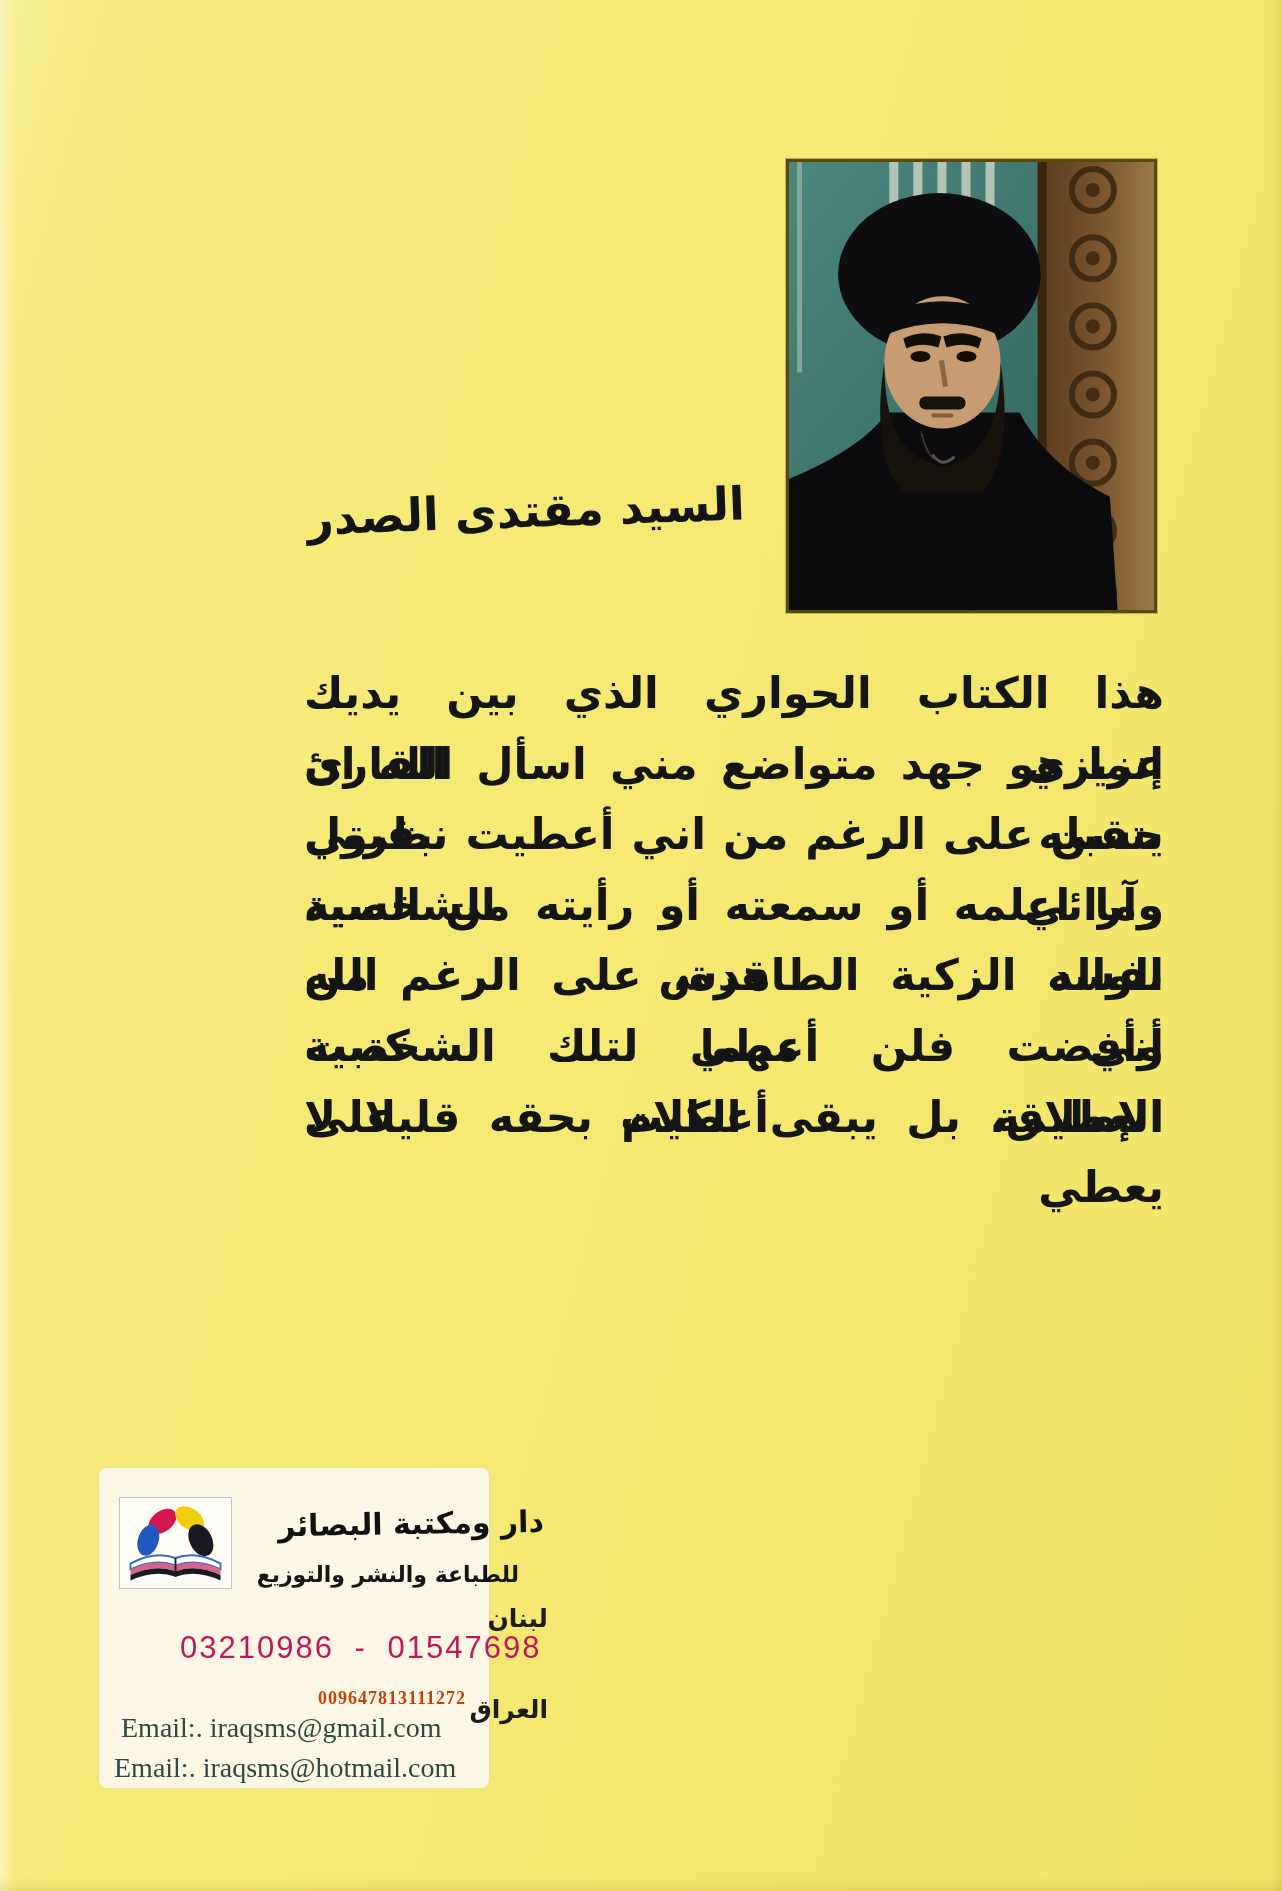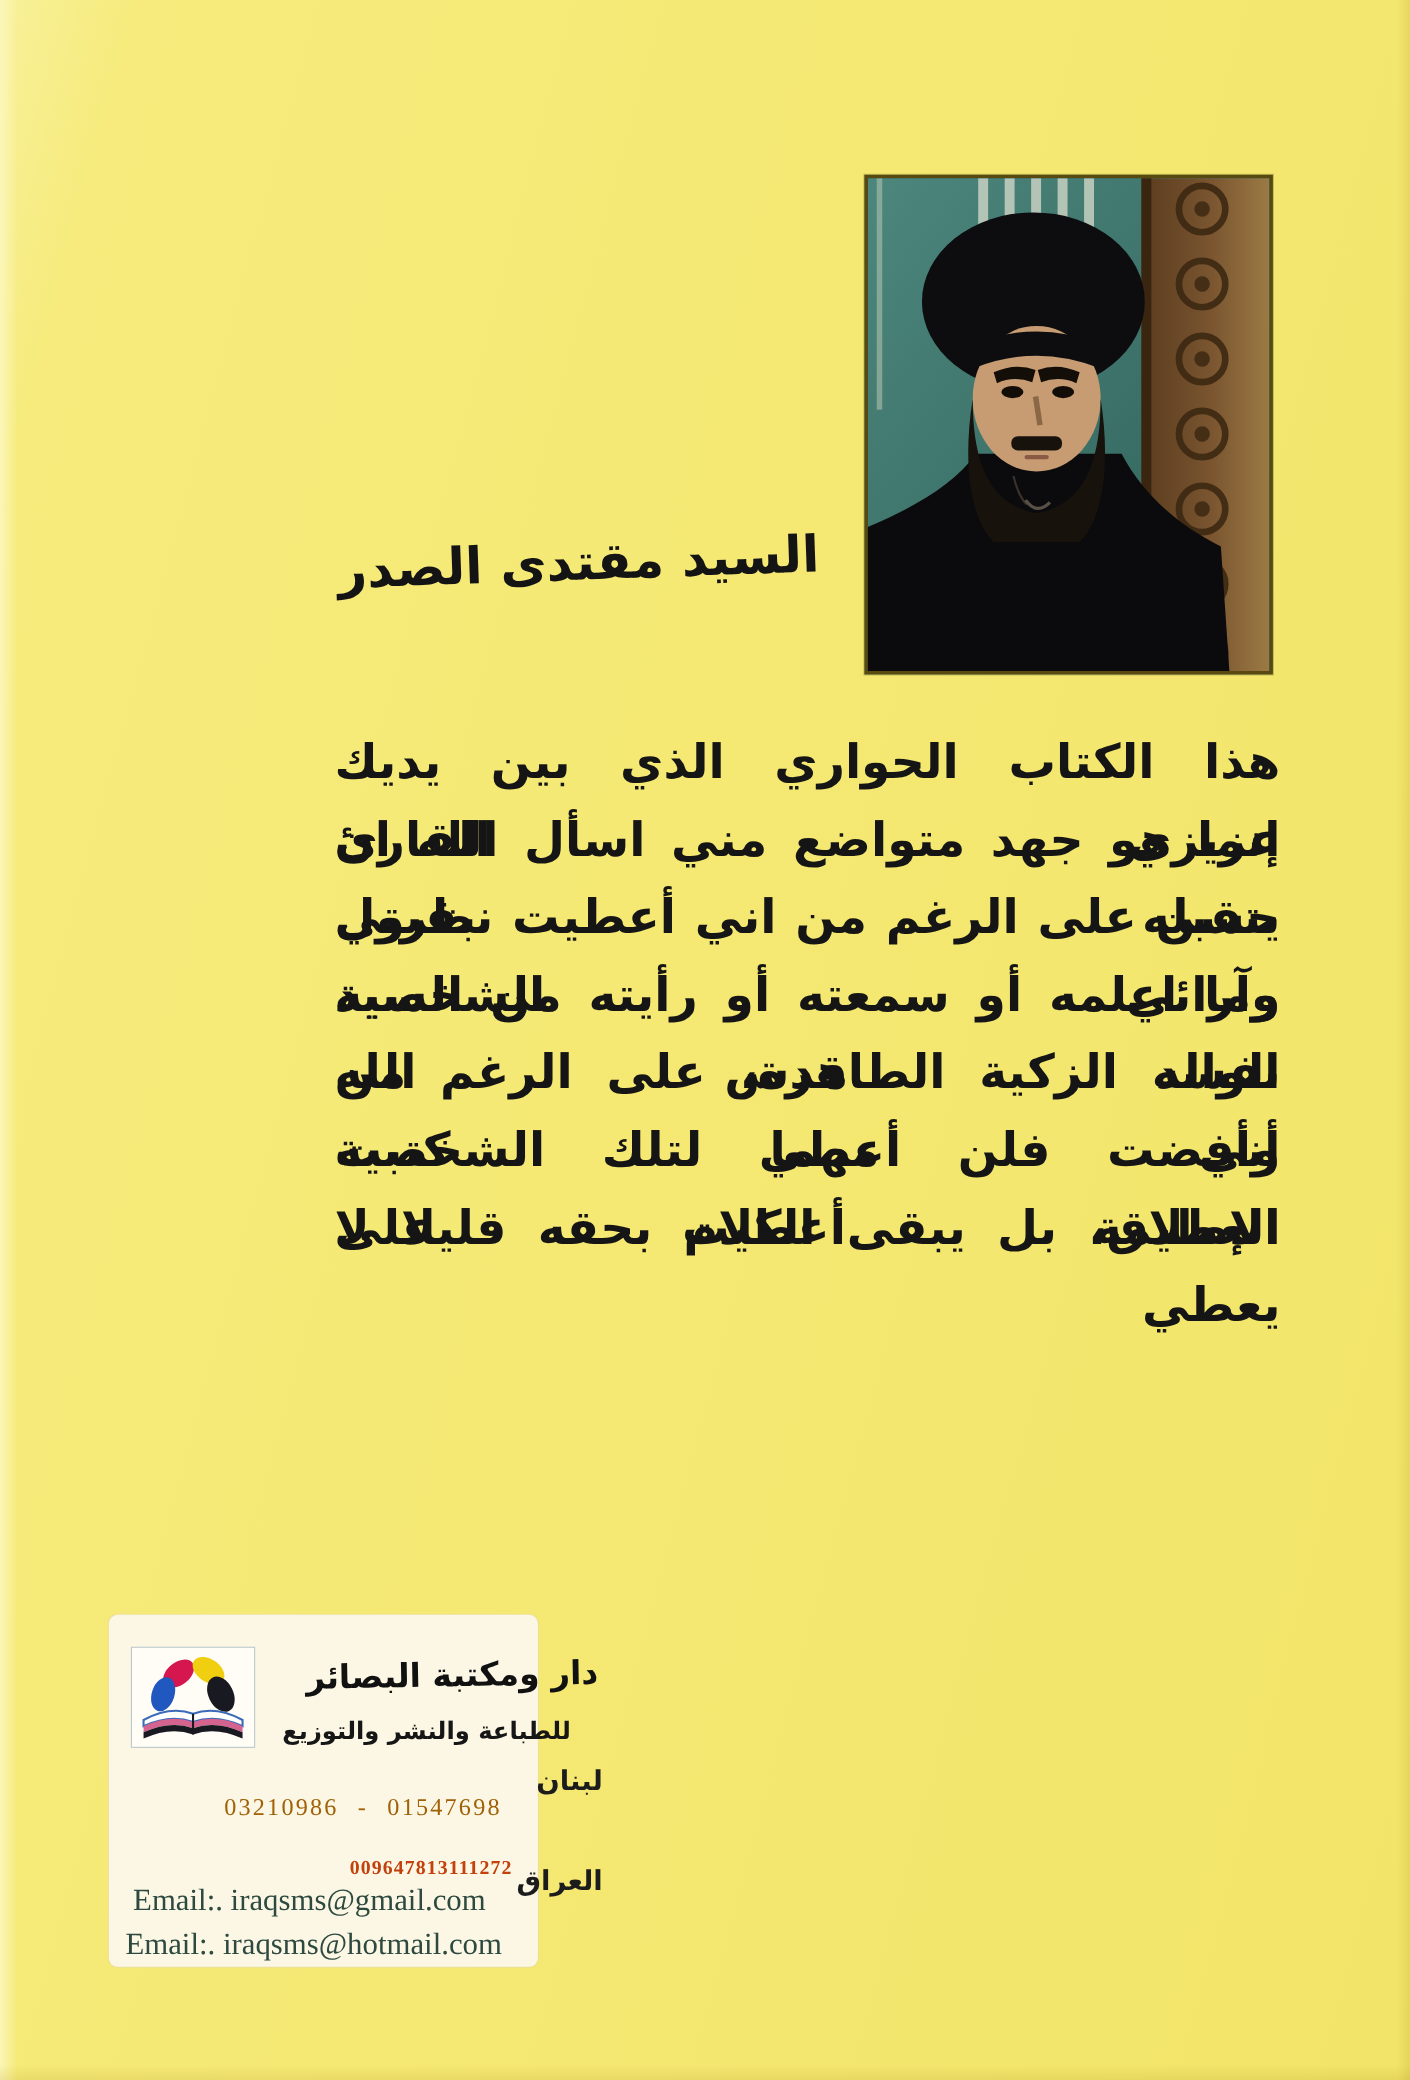--- a/index.html
+++ b/index.html
@@ -70,21 +70,21 @@
     text-align:right;direction:rtl;white-space:nowrap;
   }
   .country{
     font-size:25px;font-weight:bold;color:#1c1c1c;direction:rtl;
     text-align:right;white-space:nowrap;
   }
   .lb-label{left:385px;top:136px;width:64px;height:30px;}
   .iq-label{left:383px;top:192px;width:66px;height:30px;margin-top:35px;}
   .phone-lb{
     left:81px;top:162px;width:300px;height:36px;
-    font-family:Liberation Serif, serif;font-size:22px;color:#a16207;
+    font-family:Liberation Sans, sans-serif;font-size:31px;color:#be185d;
     text-align:center;letter-spacing:2px;word-spacing:10px;white-space:nowrap;
   }
   .phone-iq{
     left:178px;top:220px;width:230px;height:30px;
     font-family:"Liberation Serif",serif;font-weight:bold;font-size:18px;color:#c2410c;
     text-align:center;letter-spacing:1px;white-space:nowrap;
   }
   .email{
     font-family:"Liberation Serif",serif;font-size:28px;color:#2e4a40;
     white-space:nowrap;

